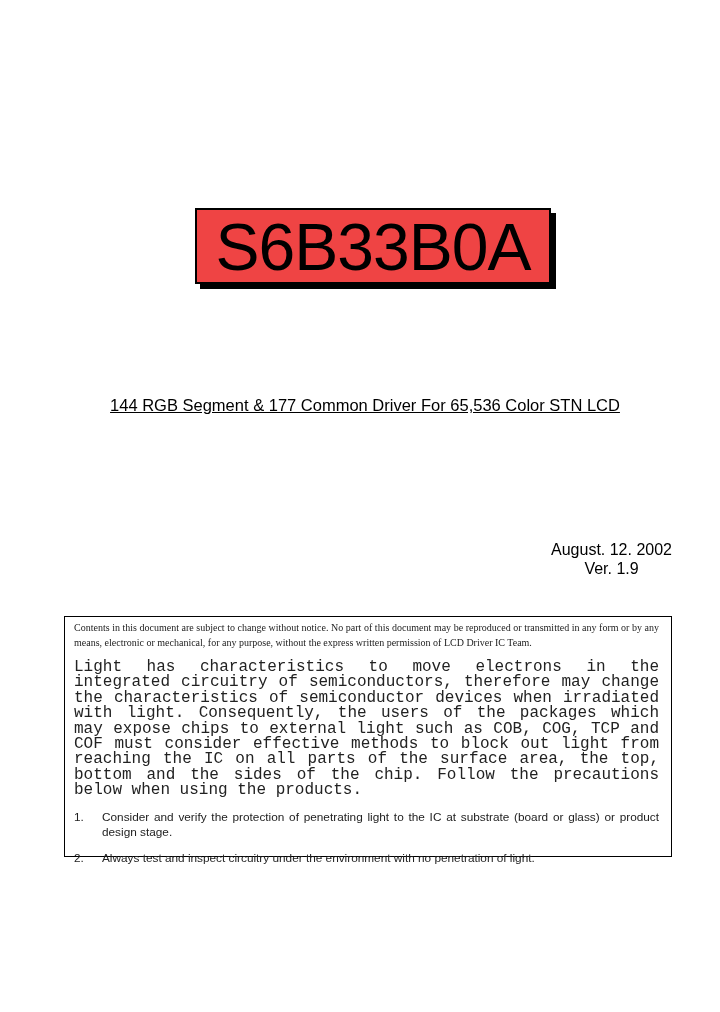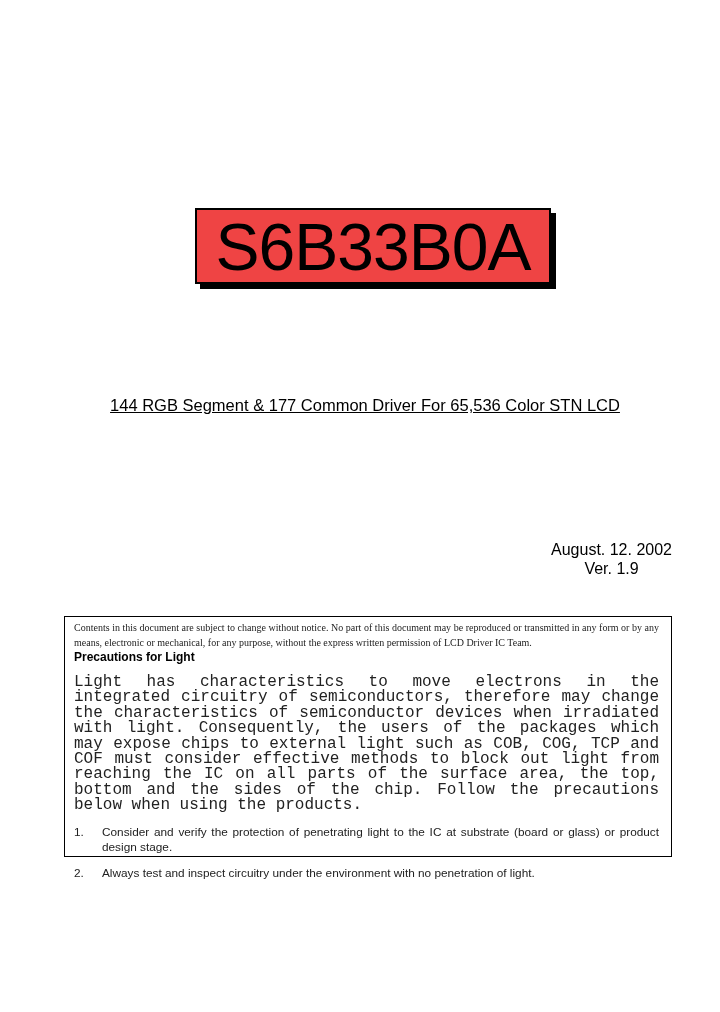--- a/index.html
+++ b/index.html
@@ -53,21 +53,20 @@
 
 <div class="subtitle">144 RGB Segment &amp; 177 Common Driver For 65,536 Color STN LCD</div>
 
 <div class="date-block">
   <div>August. 12. 2002</div>
   <div>Ver. 1.9</div>
 </div>
 
 <div class="notice-box">
   <div class="notice-serif">Contents in this document are subject to change without notice. No part of this document may be reproduced or transmitted in any form or by any means, electronic or mechanical, for any purpose, without the express written permission of LCD Driver IC Team.</div>
-  <div class="notice-heading">Precautions for Light</div>
   <div class="notice-body">Light has characteristics to move electrons in the integrated circuitry of semiconductors, therefore may change the characteristics of semiconductor devices when irradiated with light. Consequently, the users of the packages which may expose chips to external light such as COB, COG, TCP and COF must consider effective methods to block out light from reaching the IC on all parts of the surface area, the top, bottom and the sides of the chip. Follow the precautions below when using the products.</div>
   <div class="list">
     <div class="list-item">
       <span class="list-num">1.</span>
       <span class="list-text">Consider and verify the protection of penetrating light to the IC at substrate (board or glass) or product design stage.</span>
     </div>
     <div class="list-item">
       <span class="list-num">2.</span>
       <span class="list-text">Always test and inspect circuitry under the environment with no penetration of light.</span>
     </div>

